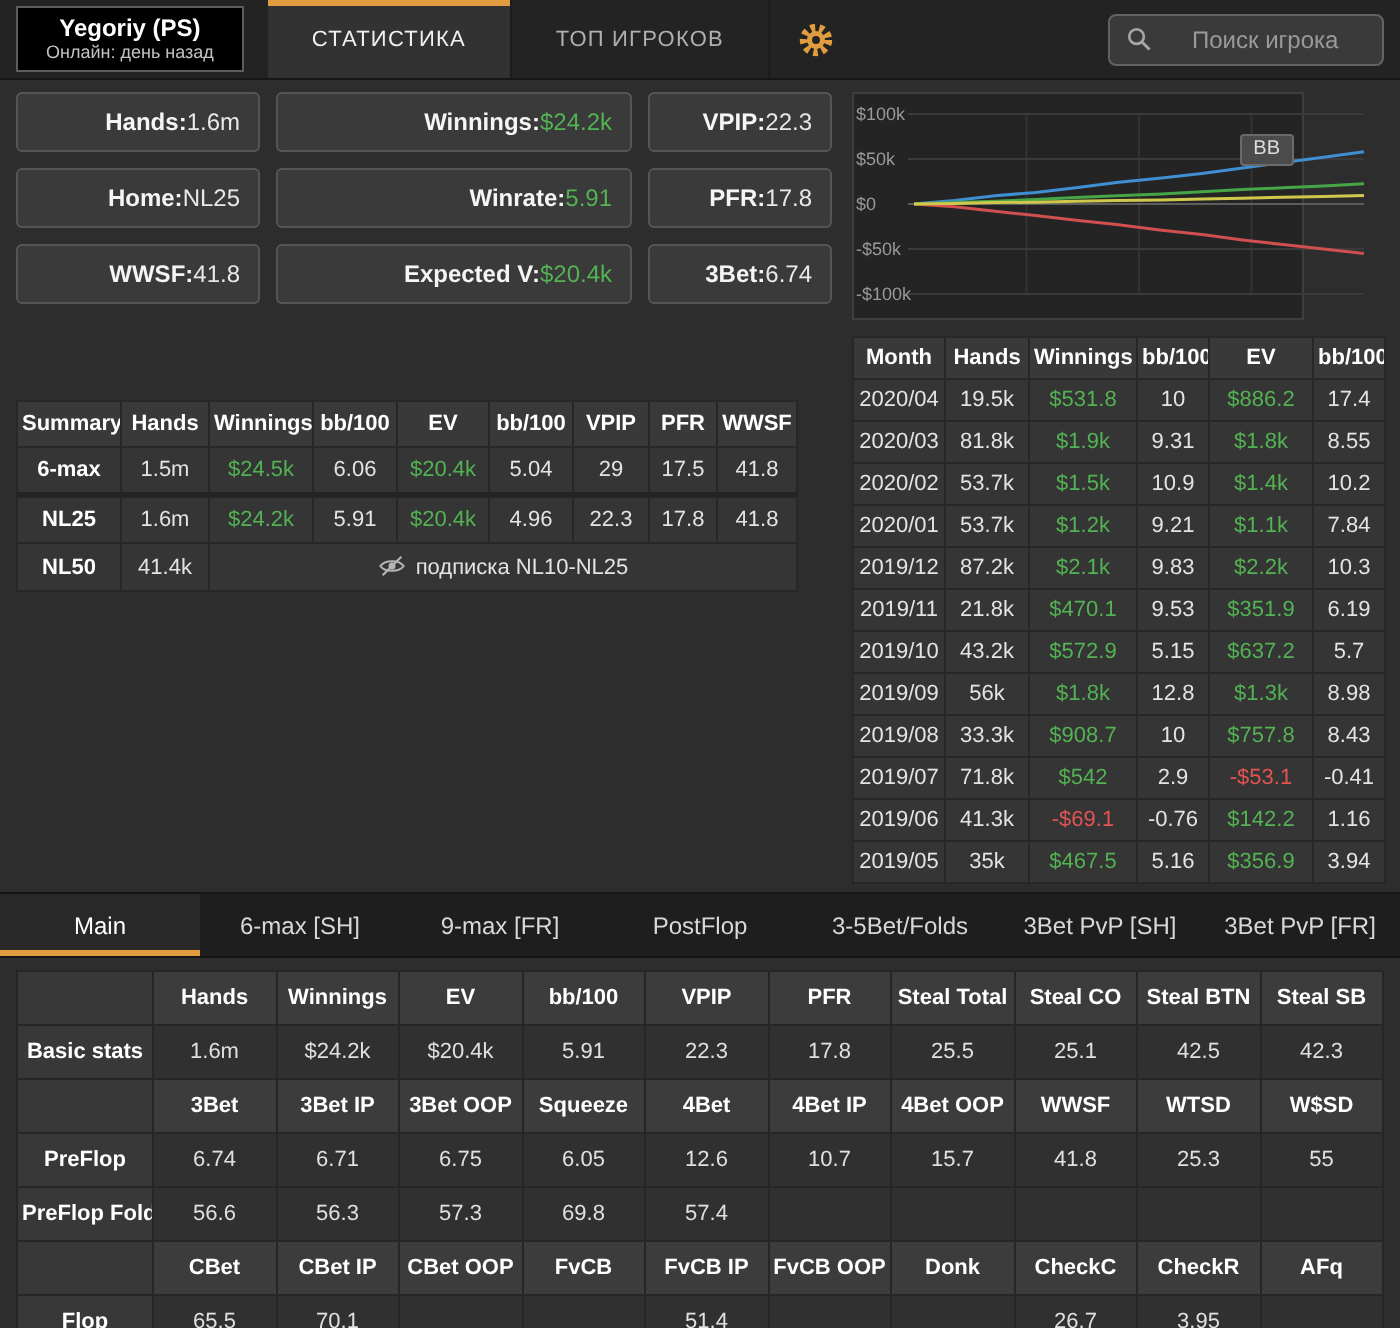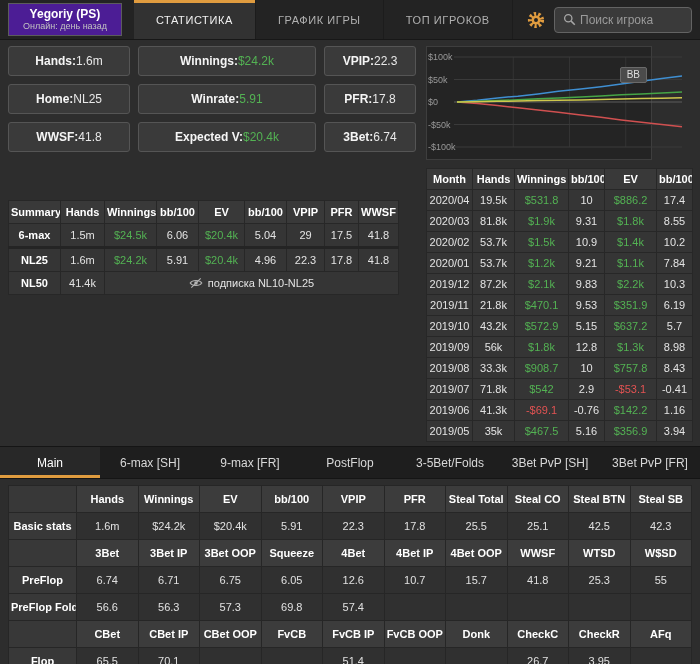--- a/index.html
+++ b/index.html
@@ -1,36 +1,36 @@
 <!DOCTYPE html>
 <html><head>
 <meta charset="utf-8">
 <style>
   *{margin:0;padding:0;box-sizing:border-box;}
   html,body{width:700px;height:664px;}
   body{background:#2d2d2d;font-family:"Liberation Sans",sans-serif;overflow:hidden;color:#e6e6e6;}
 
   .topbar{height:40px;background:#232323;border-bottom:1px solid #171717;display:flex;align-items:stretch;}
-  .player-box{margin:3px 8px;border:1px solid #5c5c5c;background:#4c1d95;padding:2px 14px;display:flex;flex-direction:column;justify-content:center;align-items:center;}
+  .player-box{margin:3px 8px;border:1px solid #5c5c5c;background:#000000;padding:2px 14px;display:flex;flex-direction:column;justify-content:center;align-items:center;}
   .player-name{font-size:12px;font-weight:bold;color:#fff;line-height:14px;white-space:nowrap;}
   .player-status{font-size:9px;color:#c2c2c2;line-height:11px;white-space:nowrap;}
   .top-tabs{display:flex;margin-left:4px;}
   .top-tab{padding:0 22px;display:flex;align-items:center;font-size:11px;letter-spacing:.6px;color:#b0b0b0;border-right:1px solid #1c1c1c;cursor:pointer;white-space:nowrap;}
   .top-tab.active{background:#323232;color:#f0f0f0;box-shadow:inset 0 3px 0 #e09c3f;}
   .gear{display:flex;align-items:center;margin-left:14px;cursor:pointer;}
-  .search-box{margin-left:auto;margin-right:8px;align-self:center;display:flex;align-items:center;gap:4px;background:#3a3a3a;border:1px solid #636363;border-radius:4px;height:26px;padding:0 8px;width:138px;}
+  .search-box{margin-left:auto;margin-right:8px;align-self:center;display:flex;align-items:center;gap:20px;background:#3a3a3a;border:1px solid #636363;border-radius:4px;height:26px;padding:0 8px;width:138px;}
   .search-input{flex:1;min-width:0;background:transparent;border:none;outline:none;color:#ddd;font-size:12px;font-family:inherit;}
   .search-input::placeholder{color:#9a9a9a;}
 
   .content{display:flex;gap:10px;padding:6px 8px 4px;}
   .left-col{width:408px;flex:none;}
   .right-col{width:266px;flex:none;}
 
   .cards-grid{display:grid;grid-template-columns:122px 178px 92px;gap:8px;margin-bottom:10px;}
-  .card{height:30px;background:#3a3a3a;border:1px solid #555;border-radius:3px;display:flex;align-items:center;justify-content:center;padding:0 9px;font-size:12px;}
+  .card{height:30px;background:#3a3a3a;border:1px solid #555;border-radius:3px;display:flex;align-items:center;justify-content:flex-end;padding:0 9px;font-size:12px;}
   .card .label{font-weight:bold;color:#f5f5f5;white-space:nowrap;}
   .card .value{color:#e8e8e8;white-space:nowrap;}
   .green{color:#53b253 !important;}
   .red{color:#e25353 !important;}
 
   table{border-collapse:collapse;table-layout:fixed;}
   .summary-table{width:390px;font-size:11px;margin-top:48px;}
   .summary-table th,.summary-table td{border:1px solid #272727;background:#353535;padding:5px 2px;text-align:center;color:#e3e3e3;white-space:nowrap;overflow:hidden;}
   .summary-table th{color:#fff;font-weight:bold;background:#393939;}
   .summary-table td:first-child{font-weight:bold;color:#fff;}
@@ -58,21 +58,20 @@
 </head>
 <body>
 
 <div class="topbar">
   <div class="player-box">
     <div class="player-name">Yegoriy (PS)</div>
     <div class="player-status">Онлайн: день назад</div>
   </div>
   <div class="top-tabs">
       <div class="top-tab active">СТАТИСТИКА</div>
-      <div class="top-tab">ГРАФИК ИГРЫ</div>
       <div class="top-tab">ТОП ИГРОКОВ</div>
     </div>
   <div class="gear">
     <svg width="18" height="18" viewBox="0 0 20 20">
       <circle cx="10" cy="10" r="6.5" fill="none" stroke="#e09c3f" stroke-width="5" stroke-dasharray="2.4 2.2"></circle>
       <circle cx="10" cy="10" r="5" fill="#e09c3f"></circle>
       <circle cx="10" cy="10" r="2.2" fill="#232323"></circle>
     </svg>
   </div>
   <div class="search-box">

